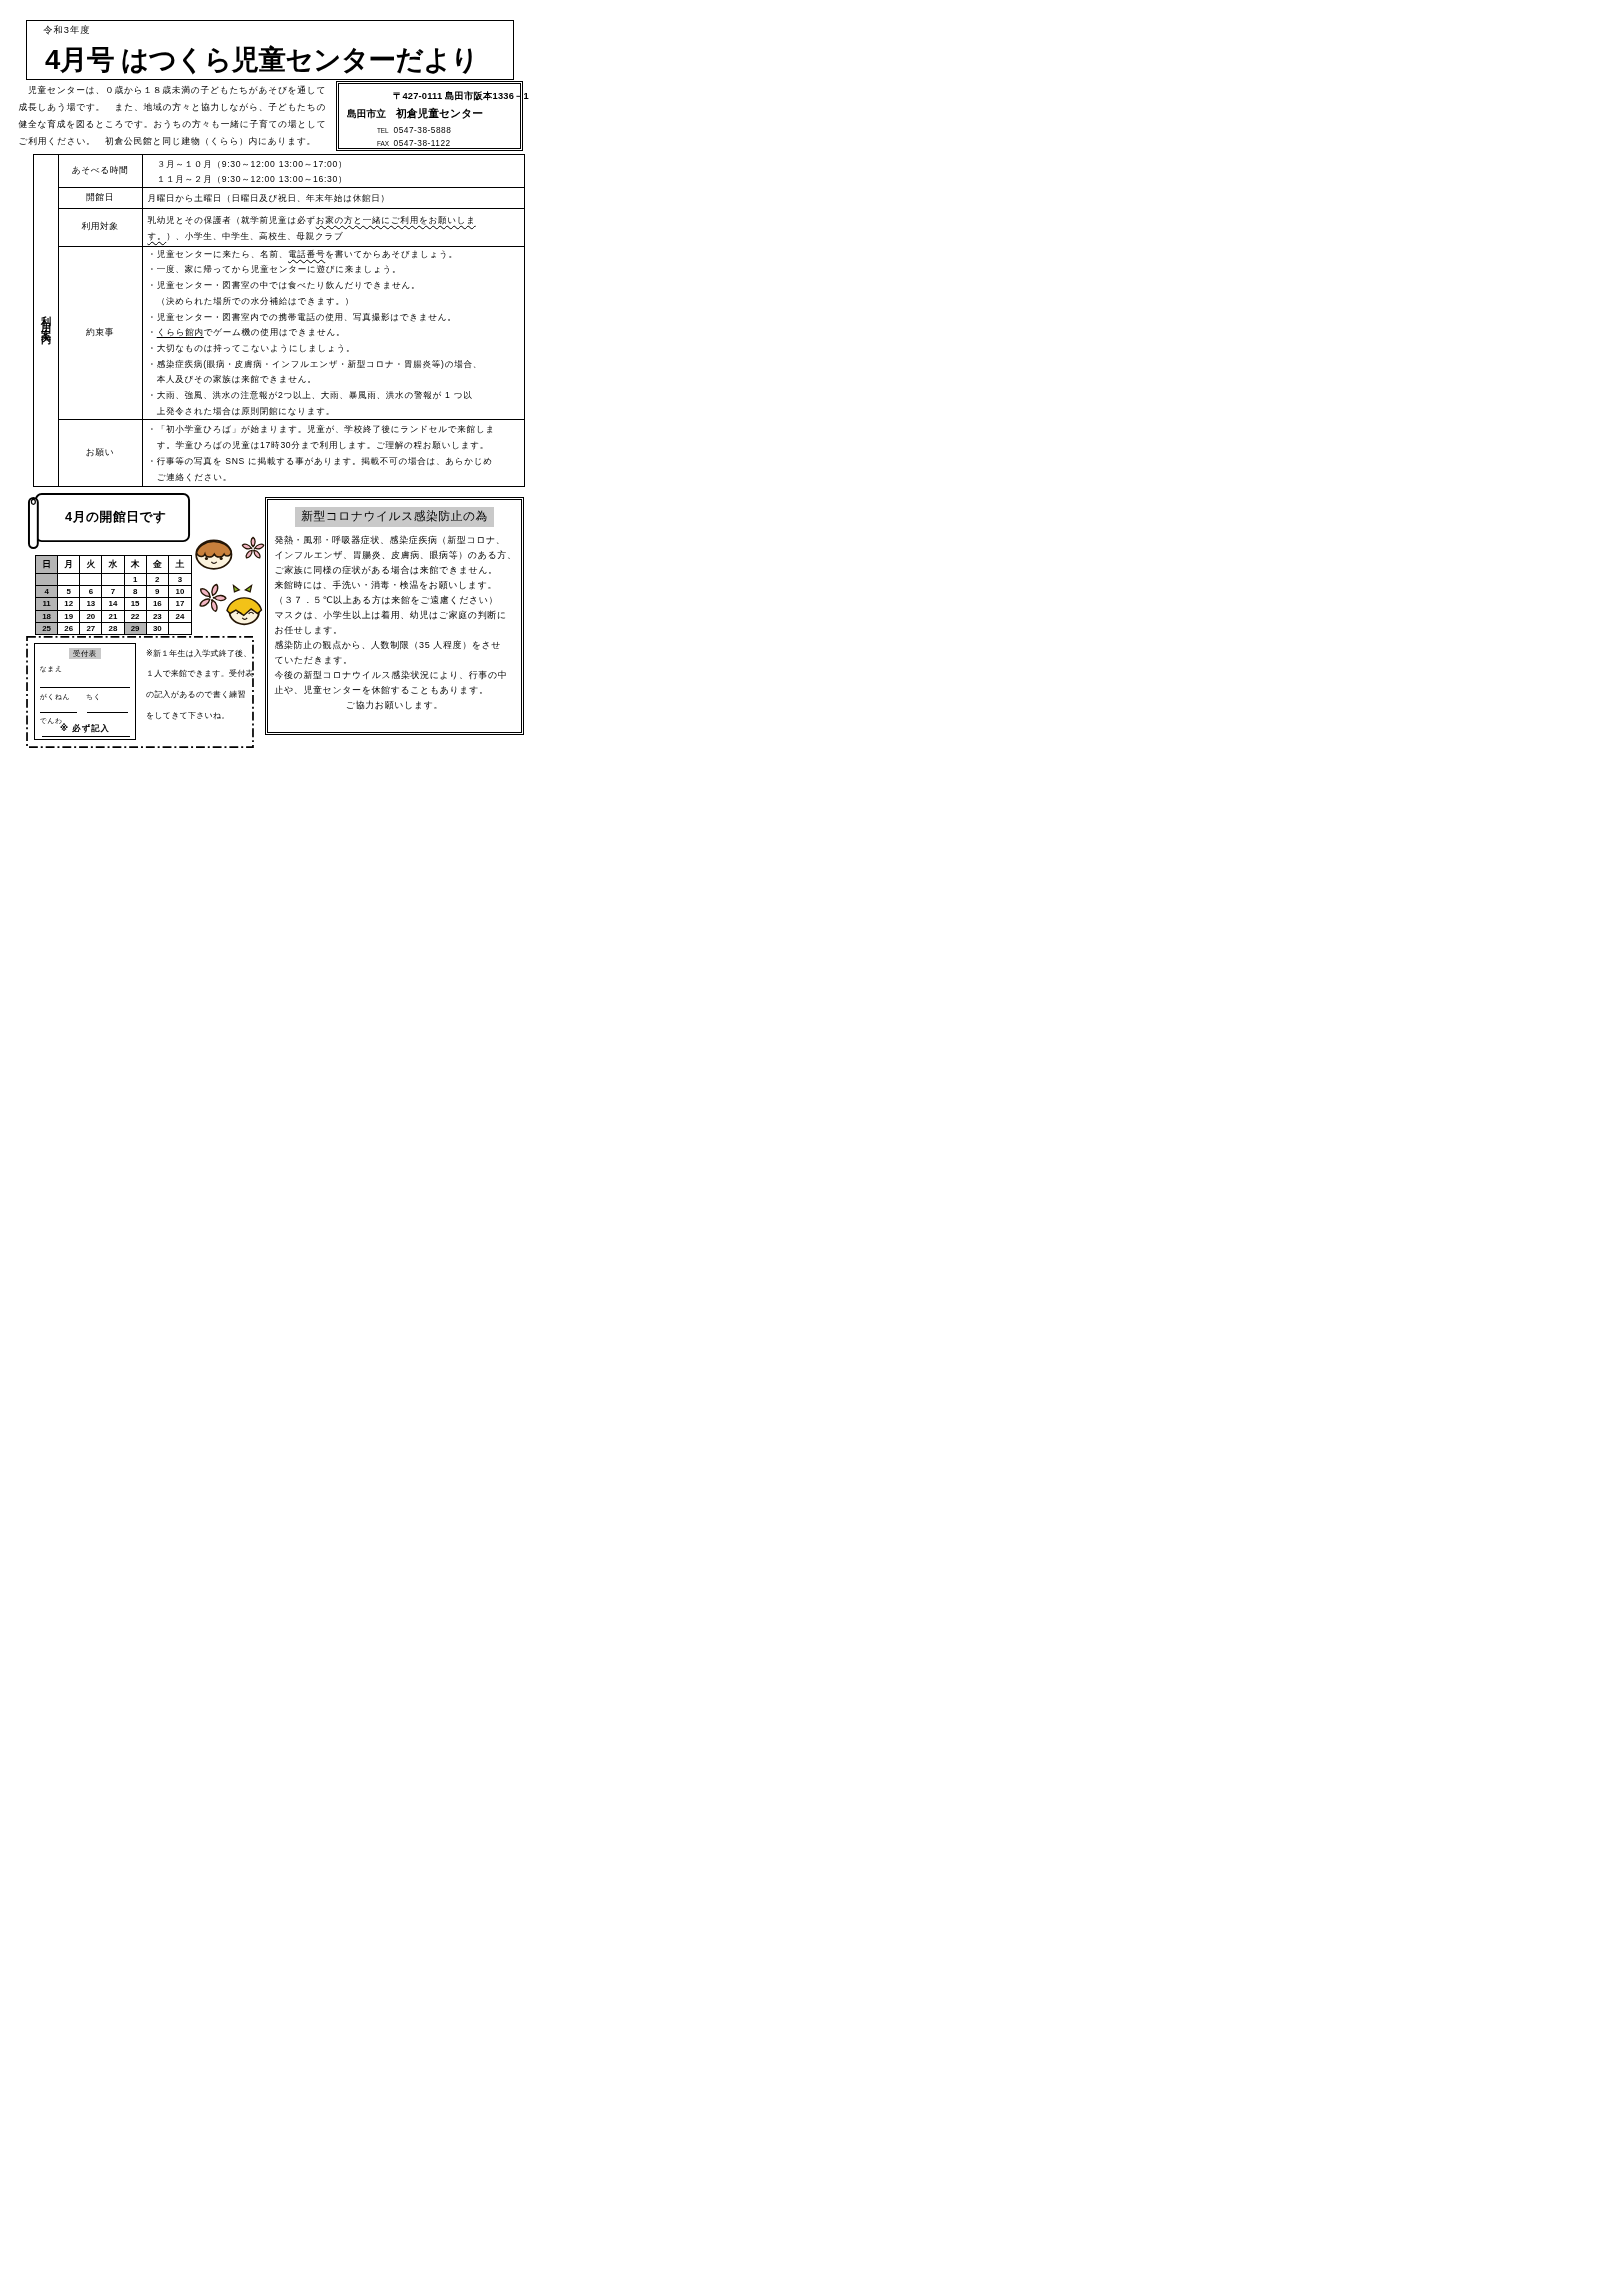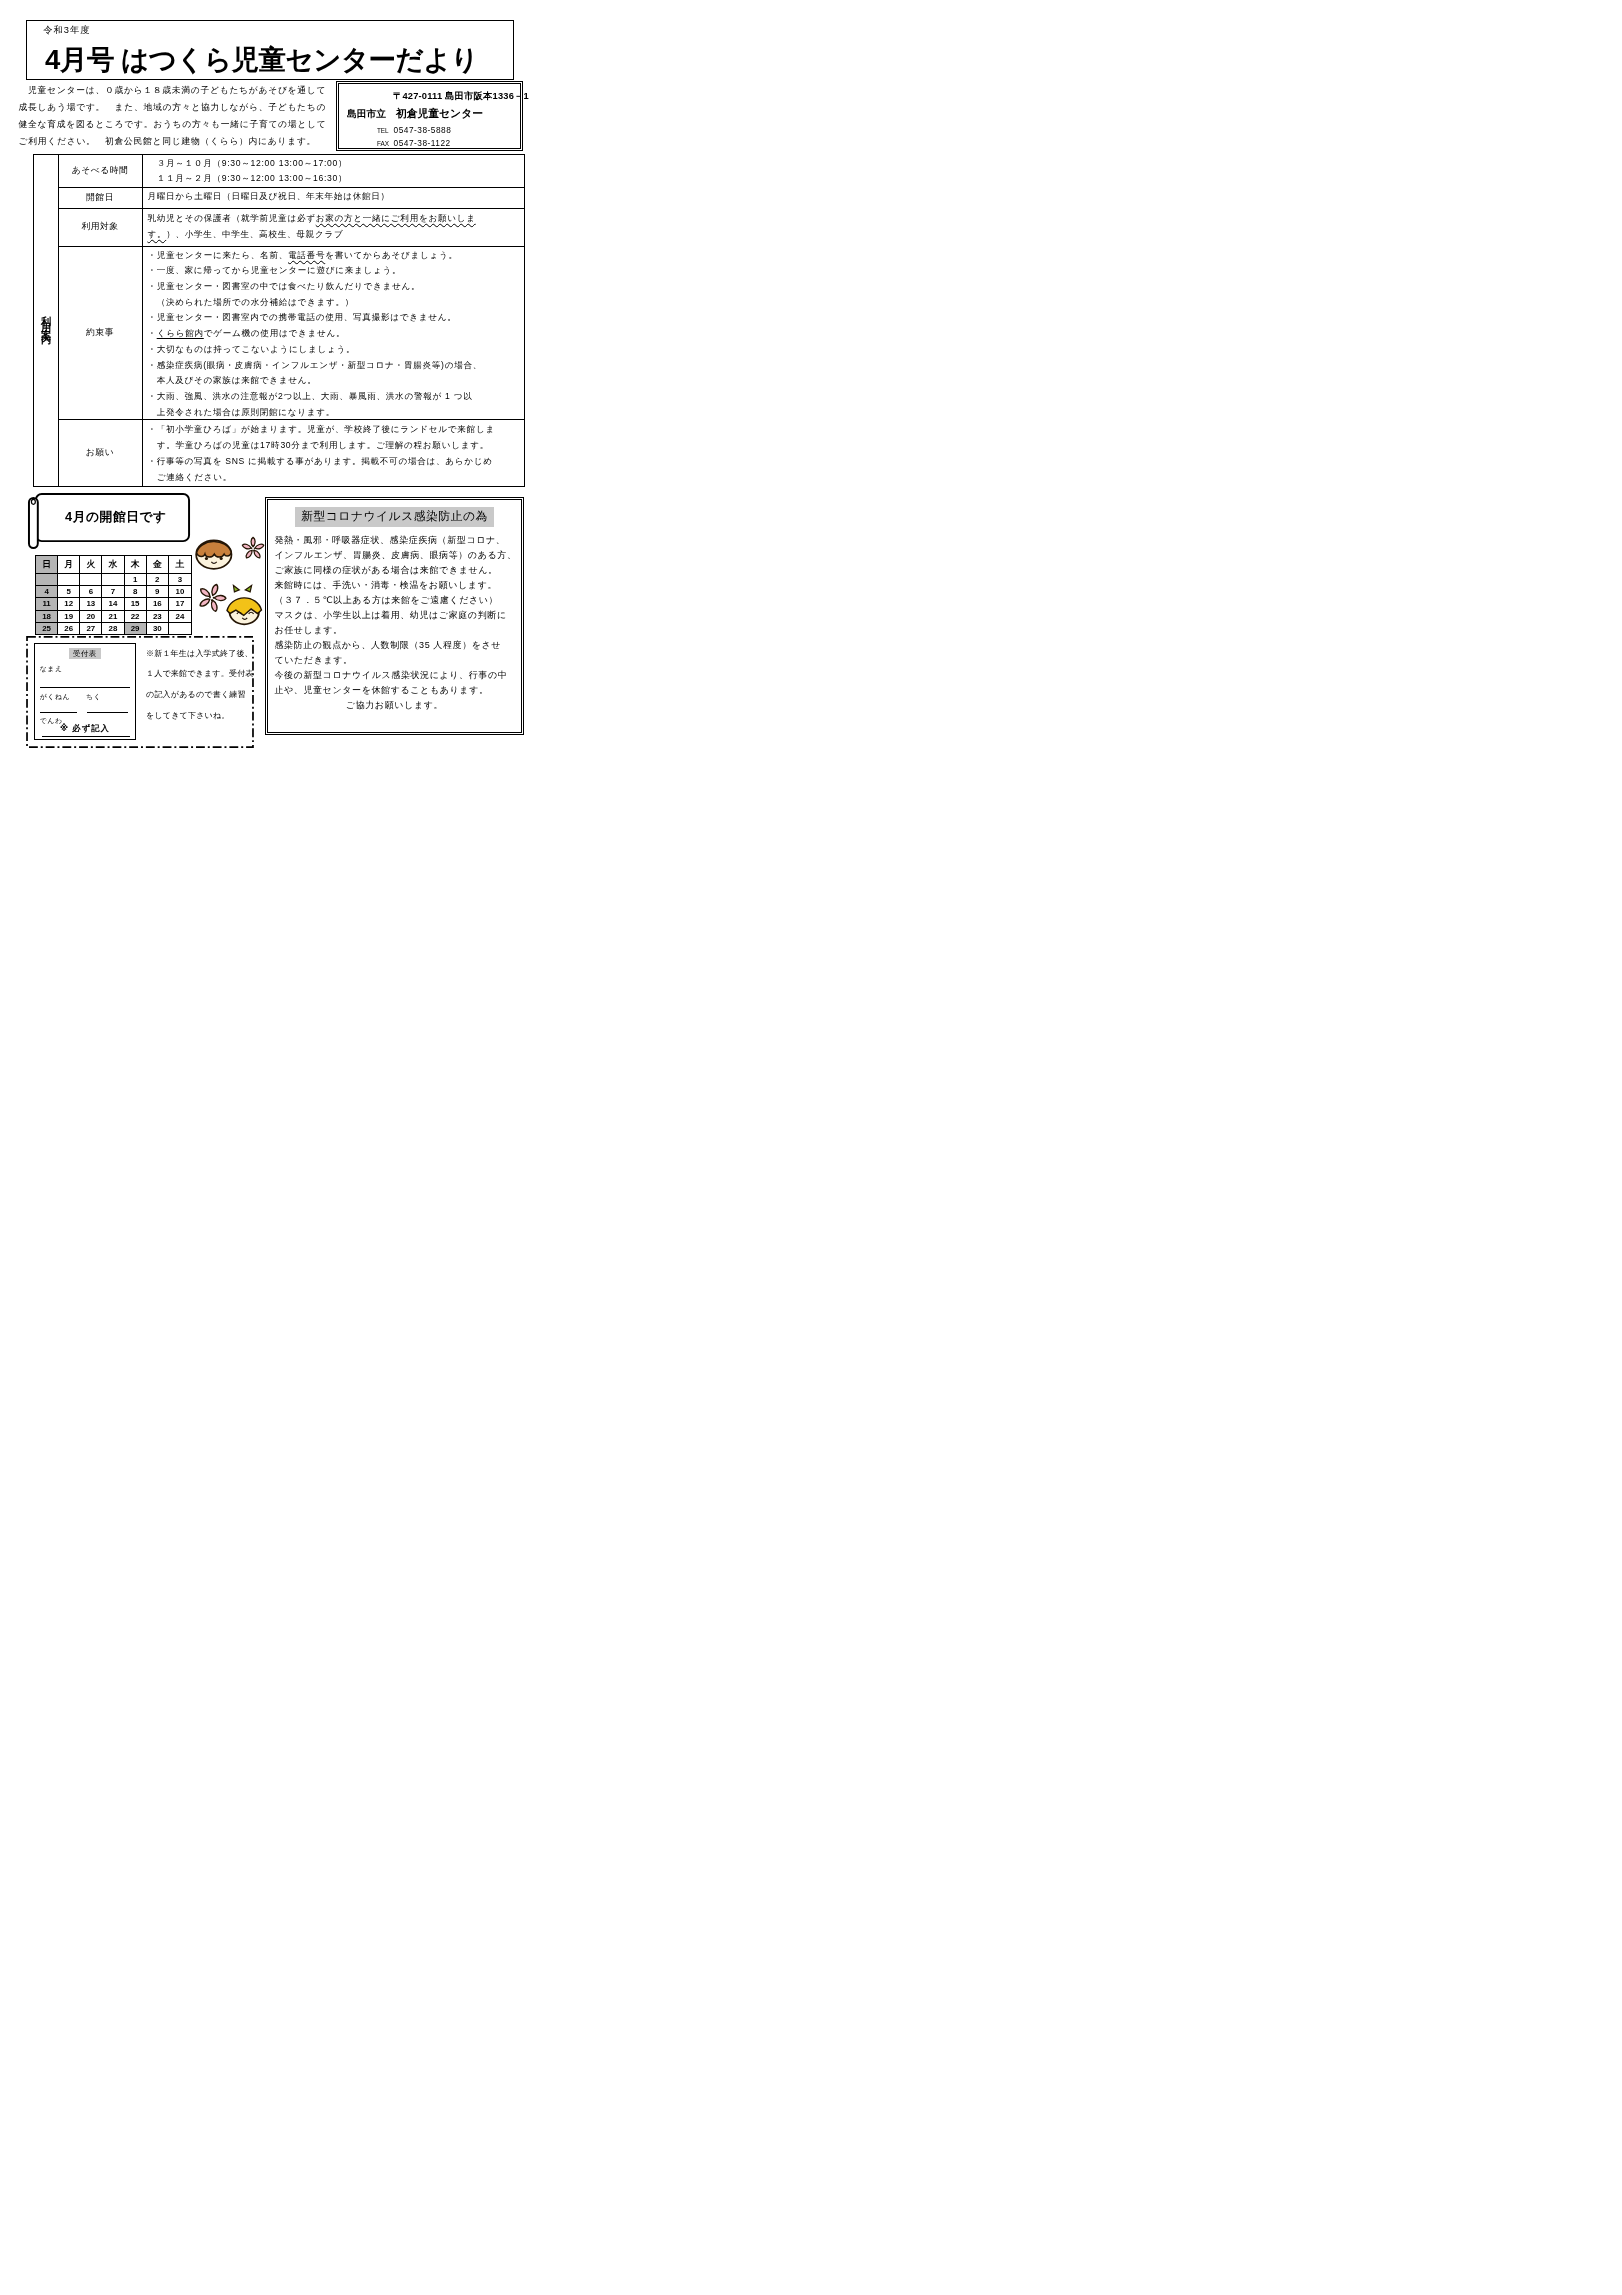--- a/index.html
+++ b/index.html
@@ -22,21 +22,21 @@
   .telrow { margin-top:3.4px; padding-left:30px; font-size:7.9px; white-space:nowrap; }
   .tel-label { font-size:6.4px; display:inline-block; width:16.7px; }
   .tel-num { font-size:8.3px; letter-spacing:0.5px; }
 
   
   .info-table { position:absolute; left:33px; top:154px; width:492px; border:1px solid #000; box-sizing:border-box;
                 display:grid; grid-template-columns:24.5px 84px 381px; grid-template-rows:32px 20.6px 38px 173px 67px; }
   .side-cell { grid-row:1/6; border-right:1px solid #000; display:flex; align-items:center; justify-content:center; }
   .side-text { writing-mode:vertical-rl; text-orientation:upright; font-weight:bold; font-size:10.3px; letter-spacing:5.9px; }
   .label-cell { border-right:0.5px solid #000; display:flex; align-items:center; justify-content:center; font-size:8.8px; letter-spacing:0.5px; }
-  .content-cell { padding:1px 2px 0 4.9px; font-size:8.6px; letter-spacing:0.7px; display:flex; flex-direction:column; justify-content:flex-start; overflow:hidden; }
+  .content-cell { padding:1px 2px 0 4.9px; font-size:8.6px; letter-spacing:0.7px; display:flex; flex-direction:column; justify-content:center; overflow:hidden; }
   .bt { border-top:1px solid #000; }
   .content-cell .tline, .label-cell .tline { white-space:nowrap; }
   .r1 .tline { line-height:15px; } .r2 .tline { line-height:14.7px; } .r3 .tline { line-height:16px; }
   .r4 .tline { line-height:15.7px; } .r5 .tline { line-height:16px; }
   .u-wavy { text-decoration-line:underline; text-decoration-style:wavy; text-decoration-thickness:0.5px; text-underline-offset:2px; }
   .u-solid { text-decoration-line:underline; text-decoration-style:solid; text-decoration-thickness:1px; text-underline-offset:2px; }
 
   
   .banner { position:absolute; left:27px; top:491px; width:165px; height:60px; }
   .banner svg { position:absolute; left:0; top:0; }
@@ -73,21 +73,21 @@
   .rc-name-label { left:4.9px; top:20.6px; }
   .rc-grade-label { left:4.9px; top:48px; }
   .rc-district-label { left:51px; top:48px; }
   .rc-phone-label { left:4.9px; top:72px; }
   .rc-line { position:absolute; border-bottom:1px solid #000; }
   .rc-line-name { left:4.9px; top:43px; width:90px; }
   .rc-line-grade { left:4.9px; top:68px; width:37px; }
   .rc-line-district { left:52px; top:68px; width:41px; }
   .rc-note { position:absolute; left:0; right:0; top:79px; text-align:center; font-size:8.3px; font-weight:bold; letter-spacing:1px; }
   .rc-line-note { left:6.9px; top:92px; width:88px; }
-  .newcomer { position:absolute; left:120px; top:7.9px; width:107px; font-size:8px; line-height:20.6px; letter-spacing:0.2px;font-family:Liberation Serif, serif; }
+  .newcomer { position:absolute; left:120px; top:7.9px; width:107px; font-size:8px; line-height:20.6px; letter-spacing:0.2px; }
   .newcomer .tline { white-space:nowrap; }
 </style>
 </head>
 <body>
 
 <div class="page">
 
   <div class="header-box">
     <div class="era">令和3年度</div>
     <div class="big-title">4月号 はつくら児童センターだより</div>

